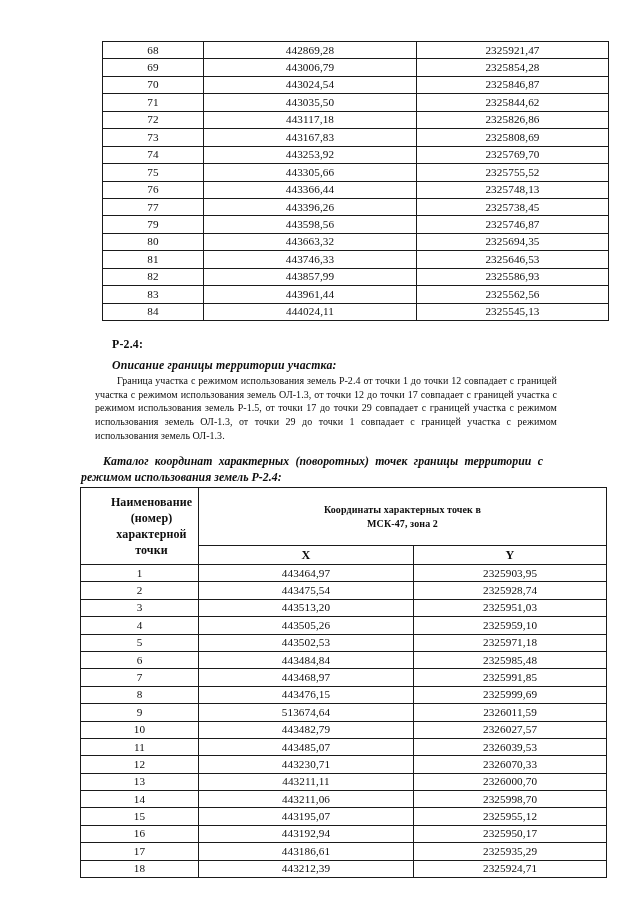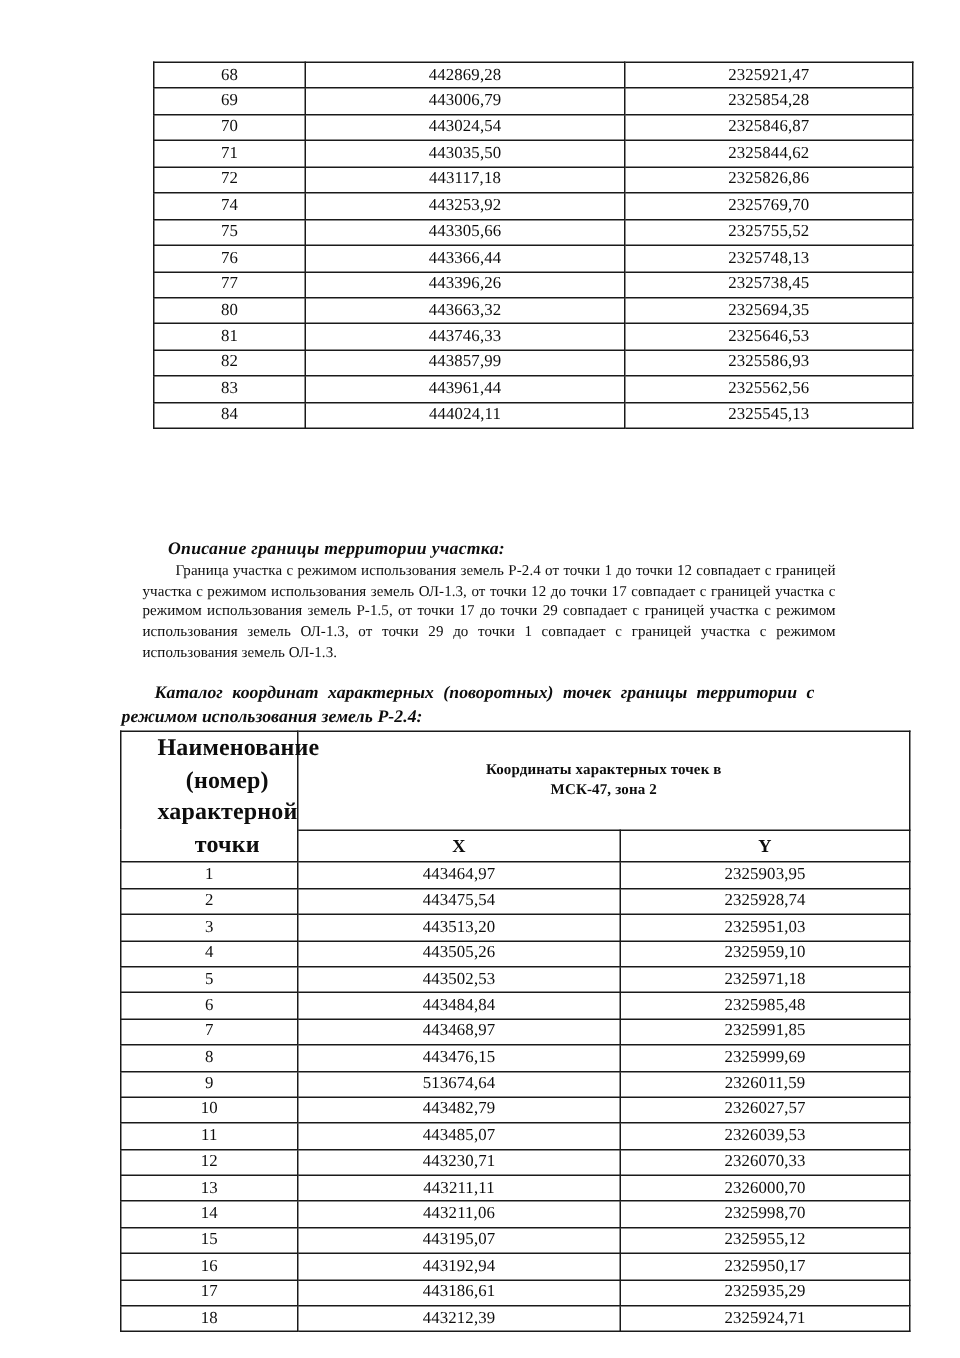--- a/index.html
+++ b/index.html
@@ -59,21 +59,21 @@
     top: 487px;
     width: 526px;
   }
   #table-main col.c-num { width: 118px; }
   #table-main col.c-x   { width: 215px; }
   #table-main col.c-y   { width: 193px; }
   #table-main td { height: 16.4px; }
   #table-main th.hdr-name {
     height: 76px;
     font-weight: bold;
-    font-size: 16px;
+    font-size: 12px;
     line-height: 1.35;
     padding-left: 24px;
   }
   #table-main th.hdr-coords {
     font-weight: bold;
     font-size: 10px;
     line-height: 1.35;
     height: 57px;
   }
   #table-main th.hdr-axis {
@@ -152,40 +152,50 @@
           <td>71</td>
           <td>443035,50</td>
           <td>2325844,62</td>
         </tr>
         <tr>
           <td>72</td>
           <td>443117,18</td>
           <td>2325826,86</td>
         </tr>
         <tr>
+          <td>73</td>
+          <td>443167,83</td>
+          <td>2325808,69</td>
+        </tr>
+        <tr>
           <td>74</td>
           <td>443253,92</td>
           <td>2325769,70</td>
         </tr>
         <tr>
           <td>75</td>
           <td>443305,66</td>
           <td>2325755,52</td>
         </tr>
         <tr>
           <td>76</td>
           <td>443366,44</td>
           <td>2325748,13</td>
         </tr>
         <tr>
           <td>77</td>
           <td>443396,26</td>
           <td>2325738,45</td>
         </tr>
         <tr>
+          <td>79</td>
+          <td>443598,56</td>
+          <td>2325746,87</td>
+        </tr>
+        <tr>
           <td>80</td>
           <td>443663,32</td>
           <td>2325694,35</td>
         </tr>
         <tr>
           <td>81</td>
           <td>443746,33</td>
           <td>2325646,53</td>
         </tr>
         <tr>
@@ -199,20 +209,21 @@
           <td>2325562,56</td>
         </tr>
         <tr>
           <td>84</td>
           <td>444024,11</td>
           <td>2325545,13</td>
         </tr>
       </tbody>
   </table>
 
+  <div class="block section-label" id="label-p24">Р-2.4:</div>
 
   <div class="block subtitle-italic" id="desc-heading">Описание границы территории участка:</div>
 
   <div class="block para" id="desc-paragraph">Граница участка с режимом использования земель Р-2.4 от точки 1 до точки 12 совпадает с границей участка с режимом использования земель ОЛ-1.3, от точки 12 до точки 17 совпадает с границей участка с режимом использования земель Р-1.5, от точки 17 до точки 29 совпадает с границей участка с режимом использования земель ОЛ-1.3, от точки 29 до точки 1 совпадает с границей участка с режимом использования земель ОЛ-1.3.</div>
 
   <div class="block para-italic" id="catalog-heading">Каталог координат характерных (поворотных) точек границы территории с режимом использования земель Р-2.4:</div>
 
   <table class="coord" id="table-main">
     <colgroup>
       <col class="c-num">

